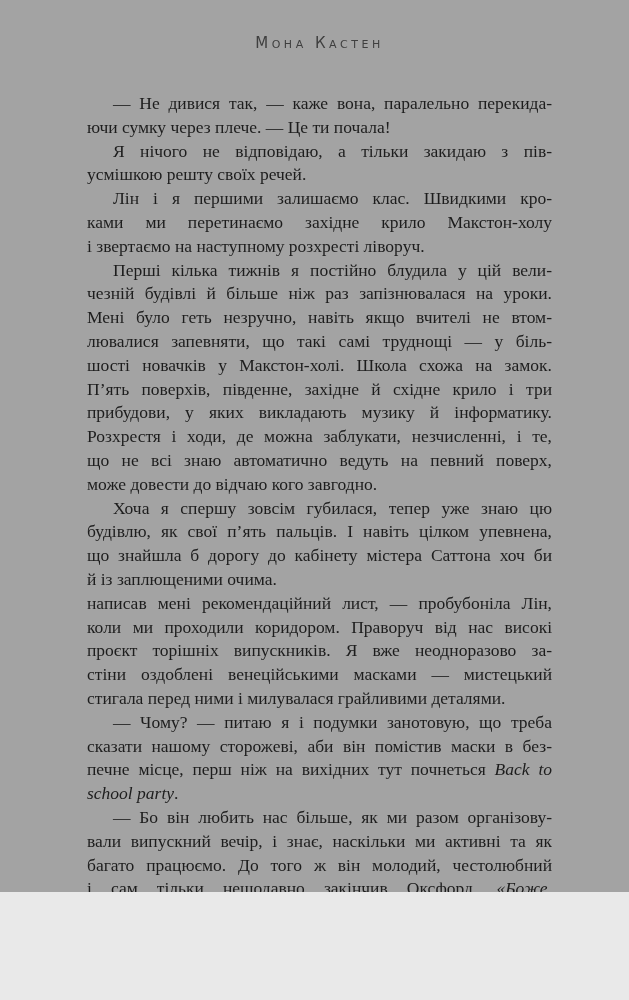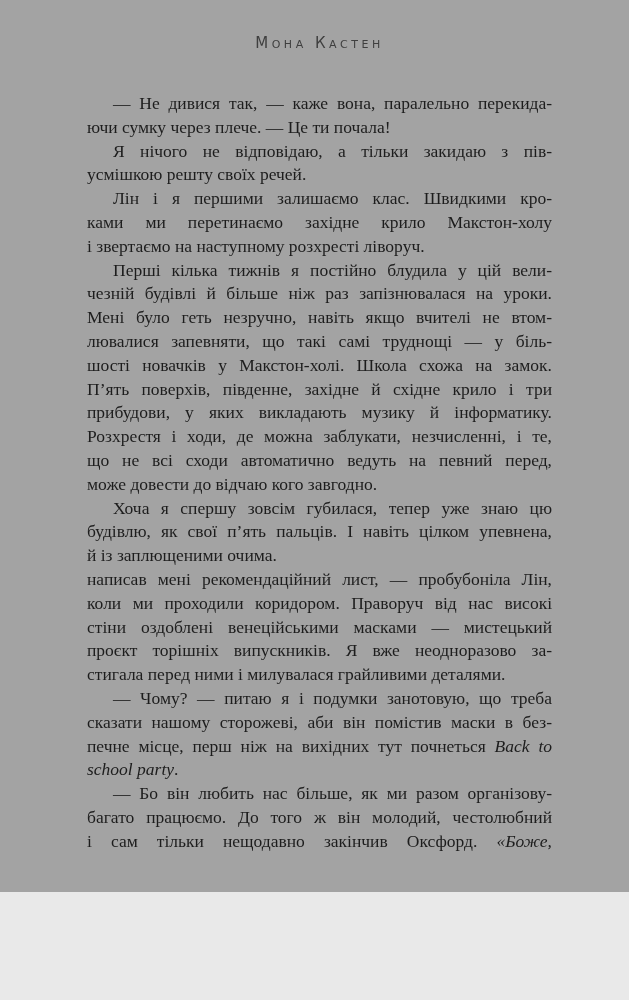--- a/index.html
+++ b/index.html
@@ -86,42 +86,44 @@
       </div>
       <div class="para">
         <div class="line fill first"><span>Перші кілька тижнів я постійно блудила у цій вели-</span></div>
         <div class="line fill"><span>чезній будівлі й більше ніж раз запізнювалася на уроки.</span></div>
         <div class="line fill"><span>Мені було геть незручно, навіть якщо вчителі не втом-</span></div>
         <div class="line fill"><span>лювалися запевняти, що такі самі труднощі — у біль-</span></div>
         <div class="line fill"><span>шості новачків у Макстон-холі. Школа схожа на замок.</span></div>
         <div class="line fill"><span>П’ять поверхів, південне, західне й східне крило і три</span></div>
         <div class="line fill"><span>прибудови, у яких викладають музику й інформатику.</span></div>
         <div class="line fill"><span>Розхрестя і ходи, де можна заблукати, незчисленні, і те,</span></div>
-        <div class="line fill"><span>що не всі сходи автоматично ведуть на певний перед,</span></div>
+        <div class="line fill"><span>що не всі знаю автоматично ведуть на певний поверх,</span></div>
         <div class="line"><span>може довести до відчаю кого завгодно.</span></div>
       </div>
       <div class="para">
         <div class="line fill first"><span>Хоча я спершу зовсім губилася, тепер уже знаю цю</span></div>
         <div class="line fill"><span>будівлю, як свої п’ять пальців. І навіть цілком упевнена,</span></div>
+        <div class="line fill"><span>що знайшла б дорогу до кабінету містера Саттона хоч би</span></div>
         <div class="line"><span>й із заплющеними очима.</span></div>
       </div>
       <div class="para">
         <div class="line fill"><span>написав мені рекомендаційний лист, — пробубоніла Лін,</span></div>
         <div class="line fill"><span>коли ми проходили коридором. Праворуч від нас високі</span></div>
+        <div class="line fill"><span>проєкт торішніх випускників. Я вже неодноразово за-</span></div>
         <div class="line fill"><span>стіни оздоблені венеційськими масками — мистецький</span></div>
-        <div class="line fill"><span>проєкт торішніх випускників. Я вже неодноразово за-</span></div>
         <div class="line"><span>стигала перед ними і милувалася грайливими деталями.</span></div>
       </div>
       <div class="para">
         <div class="line fill first"><span>— Чому? — питаю я і подумки занотовую, що треба</span></div>
         <div class="line fill"><span>сказати нашому сторожеві, аби він помістив маски в без-</span></div>
         <div class="line fill"><span>печне місце, перш ніж на вихідних тут почнеться </span><em>Back to</em></div>
         <div class="line"><em>school party</em><span>.</span></div>
       </div>
       <div class="para">
         <div class="line fill first"><span>— Бо він любить нас більше, як ми разом організову-</span></div>
+        <div class="line fill"><span>вали випускний вечір, і знає, наскільки ми активні та як</span></div>
         <div class="line fill"><span>багато працюємо. До того ж він молодий, честолюбний</span></div>
         <div class="line fill"><span>і сам тільки нещодавно закінчив Оксфорд. </span><em>«Боже,</em></div>
       </div>
     </div>
 
   <div class="page-footer">12</div>
 </div>
 
 </body></html>

